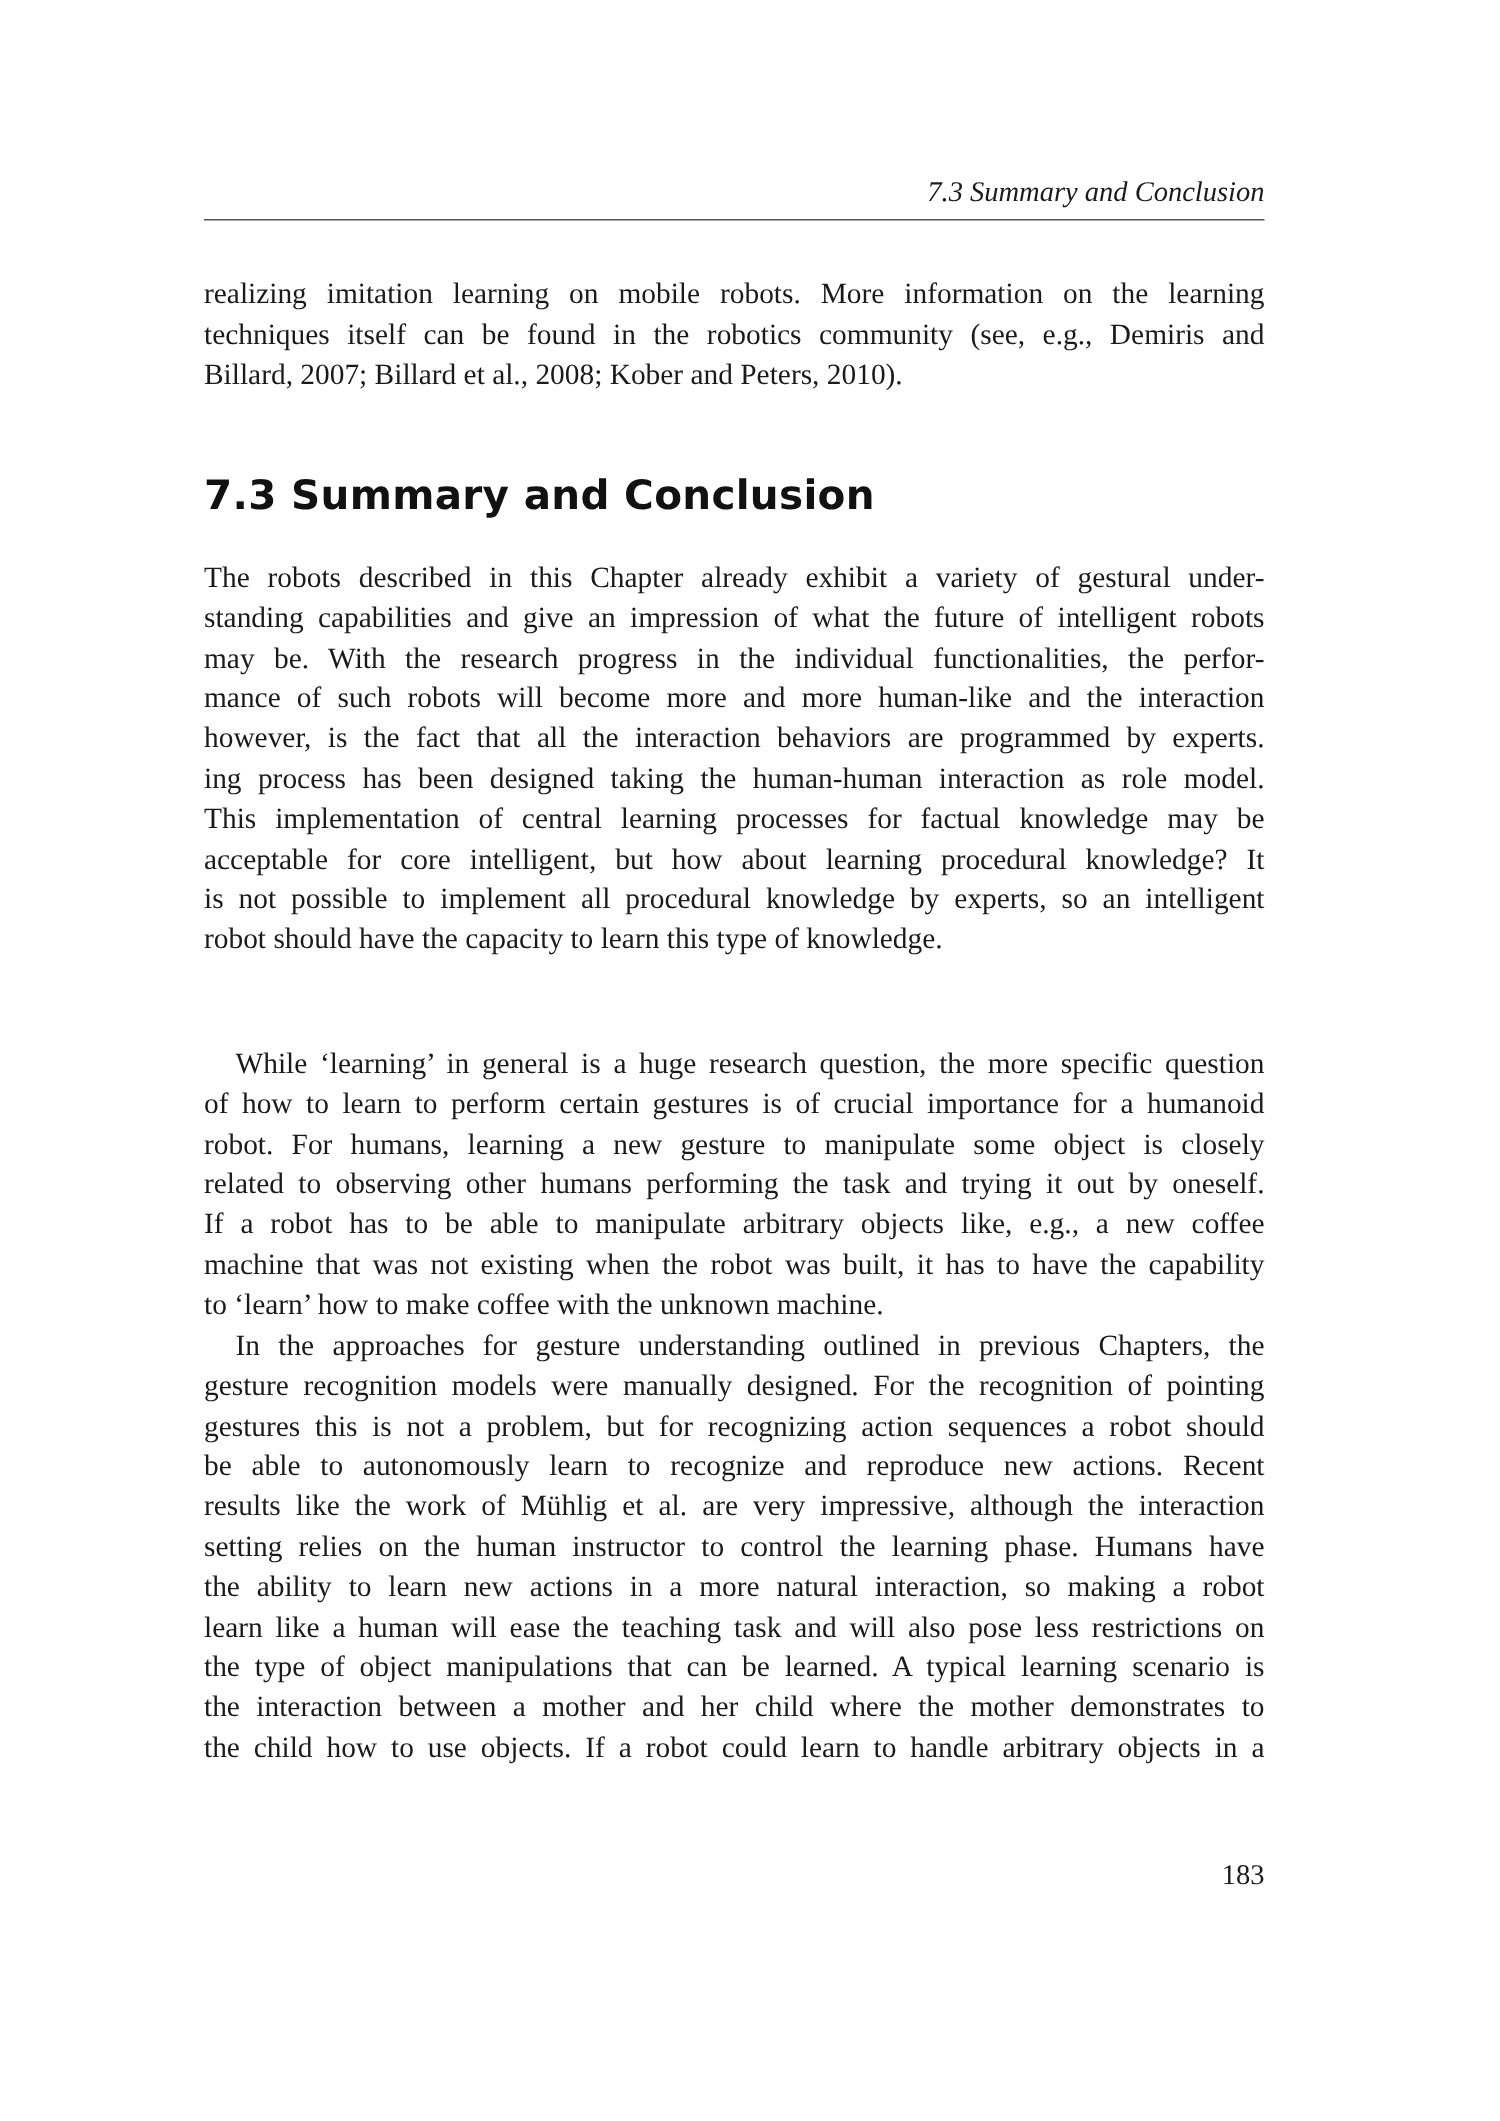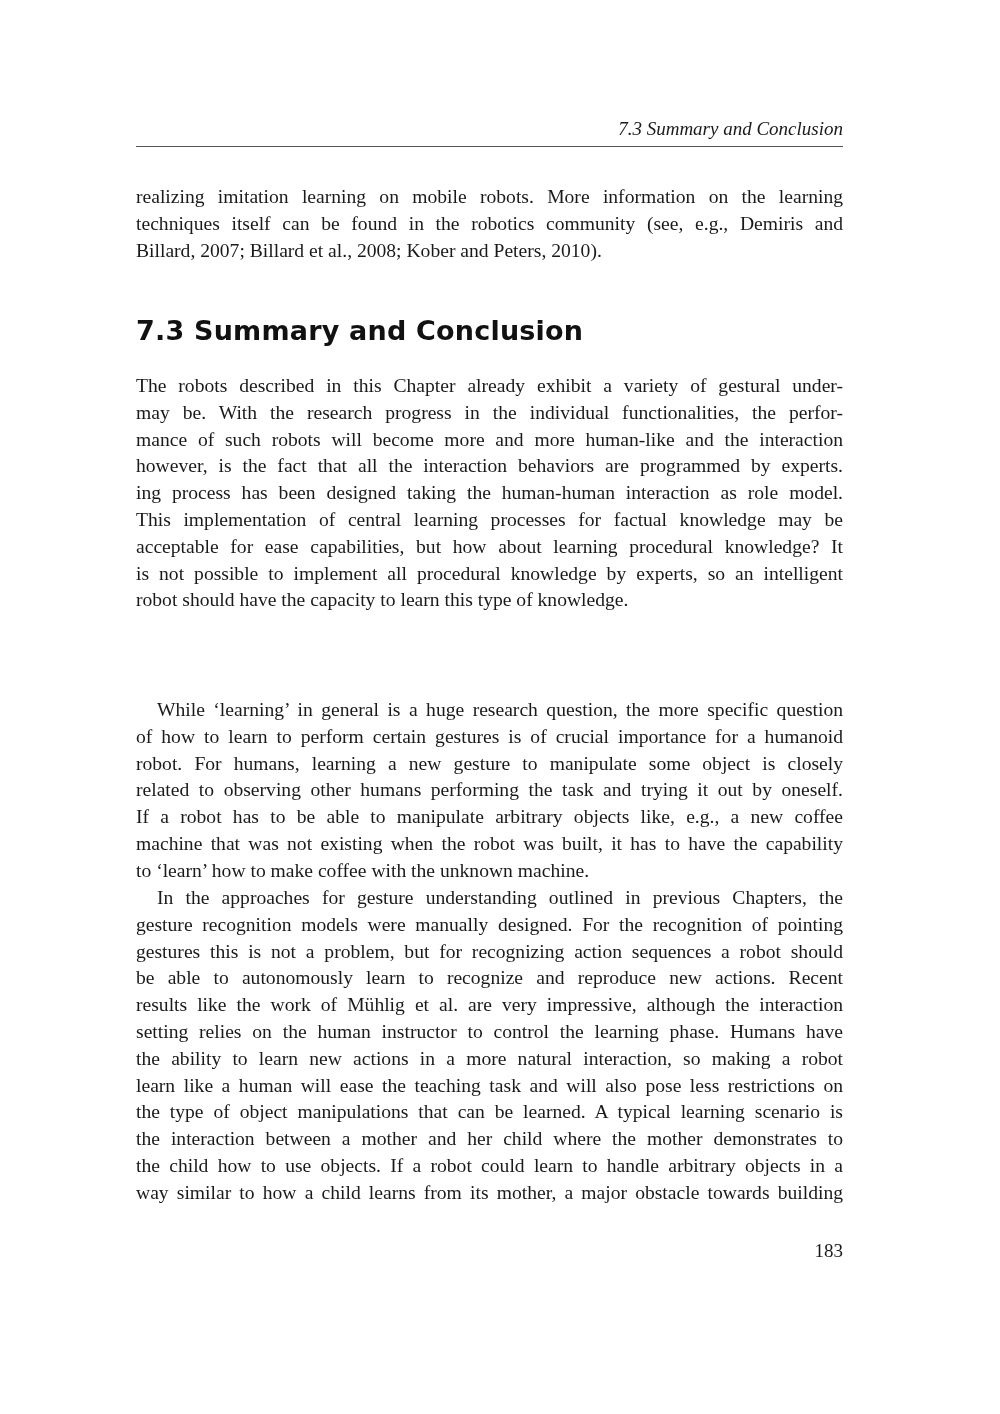--- a/index.html
+++ b/index.html
@@ -32,26 +32,27 @@
     <span class="ln">techniques itself can be found in the robotics community (see, e.g., Demiris and</span>
     <span class="ln last">Billard, 2007; Billard et al., 2008; Kober and Peters, 2010).</span>
   </p>
 </div>
 
 <h2 class="section-title">7.3 Summary and Conclusion</h2>
 
 <div class="body" style="top:373px;">
   <p class="para">
     <span class="ln">The robots described in this Chapter already exhibit a variety of gestural under-</span>
+    <span class="ln">standing capabilities and give an impression of what the future of intelligent robots</span>
     <span class="ln">may be.  With the research progress in the individual functionalities, the perfor-</span>
     <span class="ln">mance of such robots will become more and more human-like and the interaction</span>
     <span class="ln">however, is the fact that all the interaction behaviors are programmed by experts.</span>
     <span class="ln">ing process has been designed taking the human-human interaction as role model.</span>
     <span class="ln">This implementation of central learning processes for factual knowledge may be</span>
-    <span class="ln">acceptable for ease capabilities, but how about learning procedural knowledge?  It</span>
+    <span class="ln">acceptable for core intelligent, but how about learning procedural knowledge?  It</span>
     <span class="ln">is not possible to implement all procedural knowledge by experts, so an intelligent</span>
     <span class="ln last">robot should have the capacity to learn this type of knowledge.</span>
   </p>
 </div>
 
 <div class="body" style="top:697px;">
   <p class="para">
     <span class="ln indent">While ‘learning’ in general is a huge research question, the more specific question</span>
     <span class="ln">of how to learn to perform certain gestures is of crucial importance for a humanoid</span>
     <span class="ln">robot.  For humans, learning a new gesture to manipulate some object is closely</span>
@@ -68,17 +69,16 @@
     <span class="ln">gesture recognition models were manually designed.  For the recognition of pointing</span>
     <span class="ln">gestures this is not a problem, but for recognizing action sequences a robot should</span>
     <span class="ln">be able to autonomously learn to recognize and reproduce new actions.  Recent</span>
     <span class="ln">results like the work of Mühlig et al. are very impressive, although the interaction</span>
     <span class="ln">setting relies on the human instructor to control the learning phase.  Humans have</span>
     <span class="ln">the ability to learn new actions in a more natural interaction, so making a robot</span>
     <span class="ln">learn like a human will ease the teaching task and will also pose less restrictions on</span>
     <span class="ln">the type of object manipulations that can be learned.  A typical learning scenario is</span>
     <span class="ln">the interaction between a mother and her child where the mother demonstrates to</span>
     <span class="ln">the child how to use objects.  If a robot could learn to handle arbitrary objects in a</span>
-    <span class="ln">way similar to how a child learns from its mother, a major obstacle towards building</span>
   </p>
 </div>
 
 <div class="page-number">183</div>
 
 </body></html>

